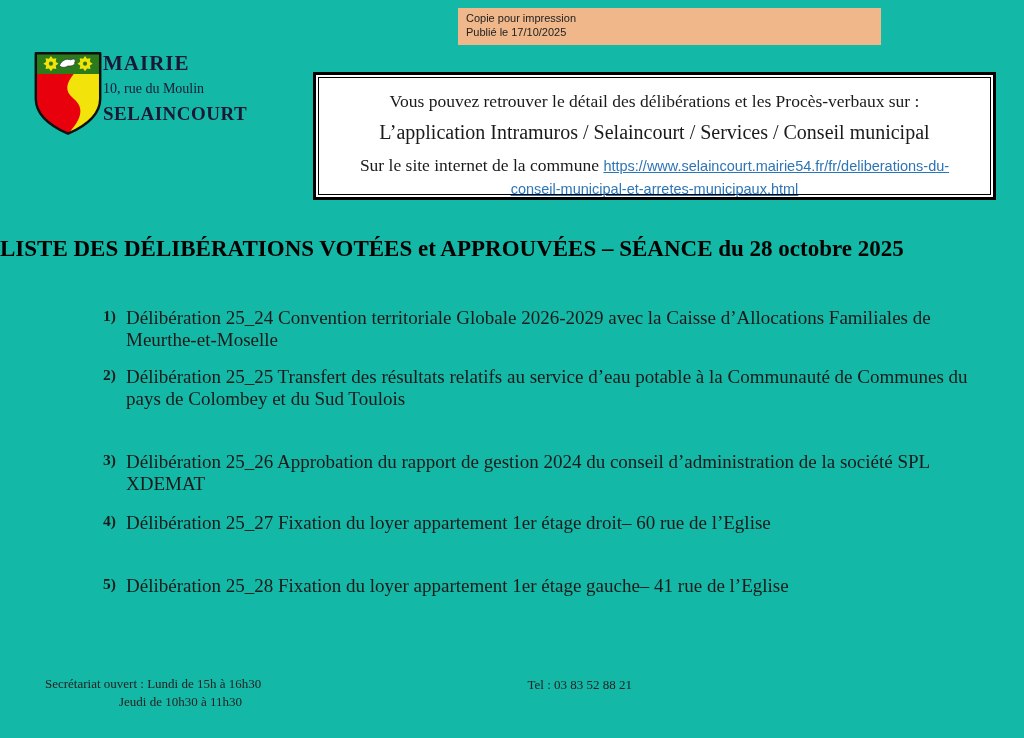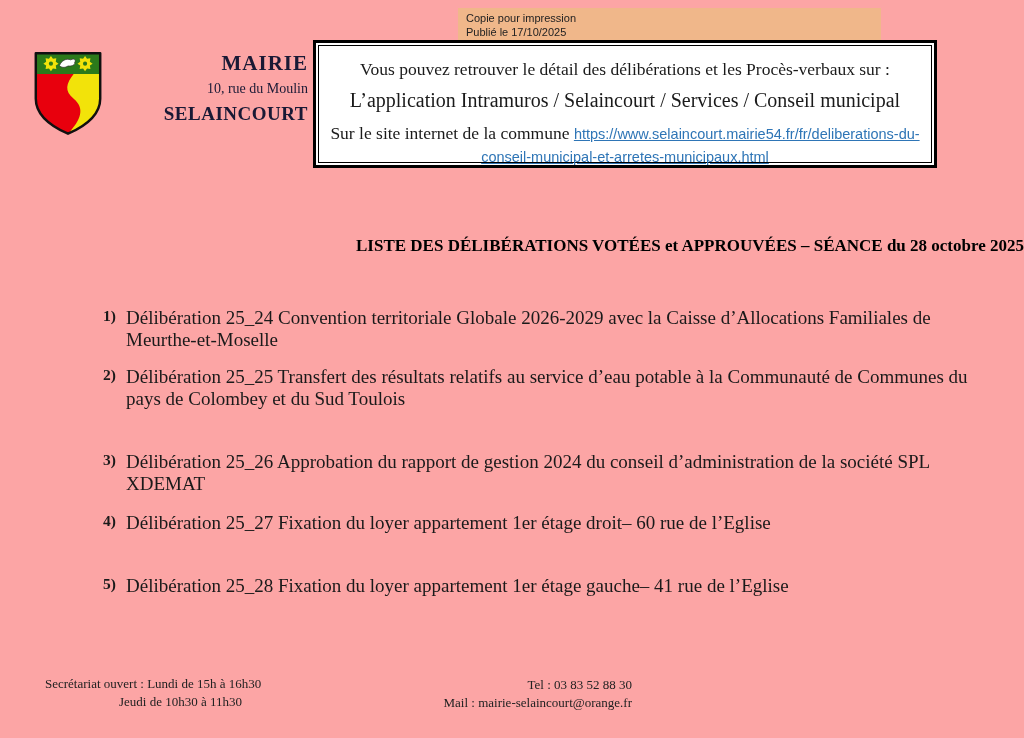--- a/index.html
+++ b/index.html
@@ -1,21 +1,21 @@
 <!DOCTYPE html>
 <html><head>
 <meta charset="utf-8">
 <style>
   html, body { margin: 0; padding: 0; background: #ffffff; }
   body { font-family: "Liberation Serif", serif; color: #1a1a1a; }
   .page {
     position: relative;
     width: 1024px;
     height: 738px;
-    background: #fca5a5;
+    background: #14b8a6;
     overflow: hidden;
   }
 
   
   .print-banner {
     position: absolute;
     left: 458px; top: 8px;
     width: 423px; height: 37px;
     background: #F0B78A;
     box-sizing: border-box;
@@ -27,32 +27,32 @@
   }
 
   
   .coat-of-arms { position: absolute; left: 32px; top: 49px; }
 
   
   .org-block {
     position: absolute;
     left: 103px; top: 50px;
     width: 205px;
-    text-align: right;
+    text-align: left;
     color: #1d1d3a;
   }
   .org-title   { font-size: 21px; font-weight: bold; letter-spacing: 1px; line-height: 26px; color: #191935; }
   .org-address { font-size: 14px; line-height: 25px; color: #191935; }
   .org-city    { font-size: 19px; font-weight: bold; letter-spacing: 0.5px; line-height: 26px; color: #191935; }
 
   
   .info-box-outer {
     position: absolute;
-    left: 313px; top: 40px;
-    width: 624px; height: 128px;
+    left: 313px; top: 72px;
+    width: 683px; height: 128px;
     box-sizing: border-box;
     border: 3px solid #000;
     padding: 2px;
     background: #fff;
   }
   .info-box-inner {
     box-sizing: border-box;
     width: 100%; height: 100%;
     border: 1px solid #000;
     padding: 9px 10px 0 10px;
@@ -67,22 +67,22 @@
     color: #2E75B6;
     text-decoration: underline;
     white-space: pre-line;
   }
 
   
   .doc-title {
     position: absolute;
     left: 0; top: 236px;
     width: 1024px;
-    text-align: right;
-    font-size: 17px;
+    text-align: left;
+    font-size: 23px;
     font-weight: bold;
     color: #000;
   }
 
   
   .delib-item { position: absolute; left: 103px; width: 880px; }
   .delib-item .num {
     position: absolute; left: 0; top: 0;
     font-size: 15.5px; font-weight: bold;
   }
@@ -183,17 +183,16 @@
     <div class="txt">Délibération 25_27 Fixation du loyer appartement 1er étage droit– 60 rue de l’Eglise</div>
   </div>
   <div class="delib-item item-5">
     <span class="num">5)</span>
     <div class="txt">Délibération 25_28 Fixation du loyer appartement 1er étage gauche– 41 rue de l’Eglise</div>
   </div>
 
   <div class="footer-hours-1">Secrétariat ouvert : Lundi  de 15h  à 16h30</div>
   <div class="footer-hours-2">Jeudi de 10h30 à 11h30</div>
   <div class="footer-contact">
-    <div>Tel : 03 83 52 88 30</div>
-    <div>Mail : mairie-selaincourt@orange.fr</div>
+    <div>Tel : 03 83 52 88 21</div>
   </div>
 
 </div>
 
 </body></html>

